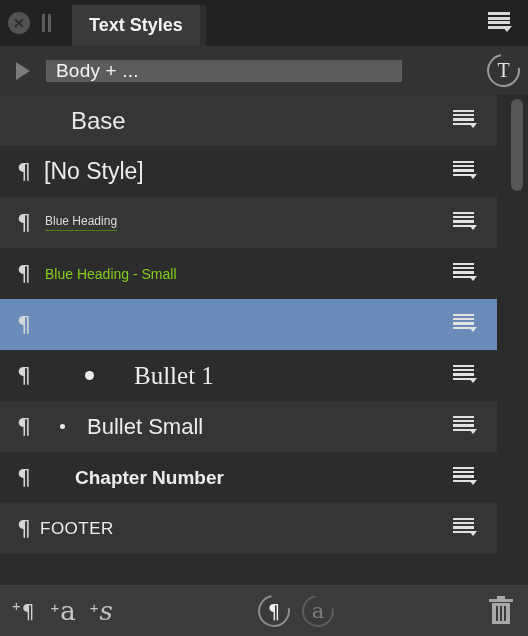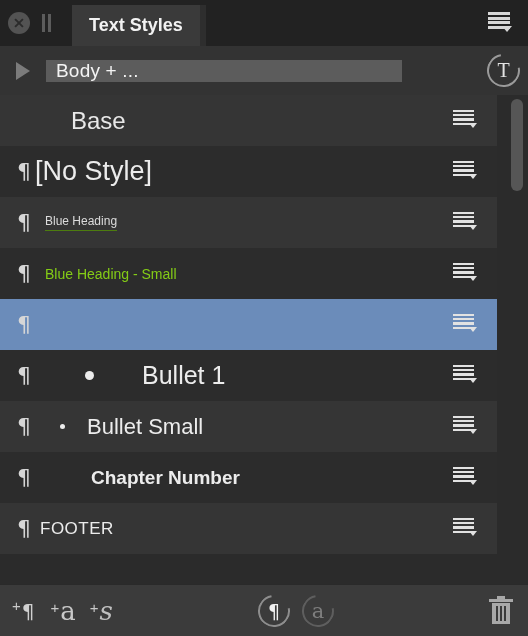--- a/index.html
+++ b/index.html
@@ -241,32 +241,32 @@
   .row-menu .caret-down {
     border-left-width: 4.5px;
     border-right-width: 4.5px;
     border-top-width: 5.5px;
     border-top-color: #e2e2e2;
     right: -3px; bottom: -2px;
   }
 
   
   .s-group   { font-size: 24px; color: #e8e8e8; margin-left: 36px; }
-  .s-nostyle { font-size: 27px; }
+  .s-nostyle { font-size: 23px; margin-left: 9px; }
   .s-blueheading {
     font-size: 12px; margin-left: 10px;
     border-bottom: 1px solid #4d7c0f;
     padding-bottom: 2px;
     color: #dcdcdc;
   }
   .s-bluesmall  { font-size: 14px; margin-left: 10px; color: #84cc16; }
   .s-body       { font-size: 22px; margin-left: 9px; color: #ffffff; }
   .s-bullet1    { font-size: 25px; margin-left: 9px; }
   .s-bulletsm   { font-size: 22px; margin-left: 9px; }
-  .s-chapter    { font-size: 19px; font-weight: bold; margin-left: 56px; }
+  .s-chapter    { font-size: 19px; font-weight: bold; margin-left: 40px; }
   .s-footer     { font-size: 17px; margin-left: 5px; letter-spacing: .5px; }
 
   .bullet-big {
     display: inline-block;
     width: 9px; height: 9px;
     border-radius: 50%;
     background: #ececec;
     margin-left: 50px;
     margin-right: 40px;
   }
@@ -522,21 +522,21 @@
               <i></i>
               <i></i>
               <span class="caret-down"></span>
             </div>
           </div>
         </div>
         <div class="row even">
           <div class="pilcrow">¶</div>
           <div class="row-label">
             <span class="bullet-big"></span>
-            <span class="s-bullet1" style="margin-left: 8px;">Bullet 1</span>
+            <span class="s-bullet1" style="margin-left: 0px; font-family: Liberation Serif, serif;">Bullet 1</span>
           </div>
           <div class="row-menu">
             <div class="hamburger">
               <i></i>
               <i></i>
               <i></i>
               <i></i>
               <span class="caret-down"></span>
             </div>
           </div>

